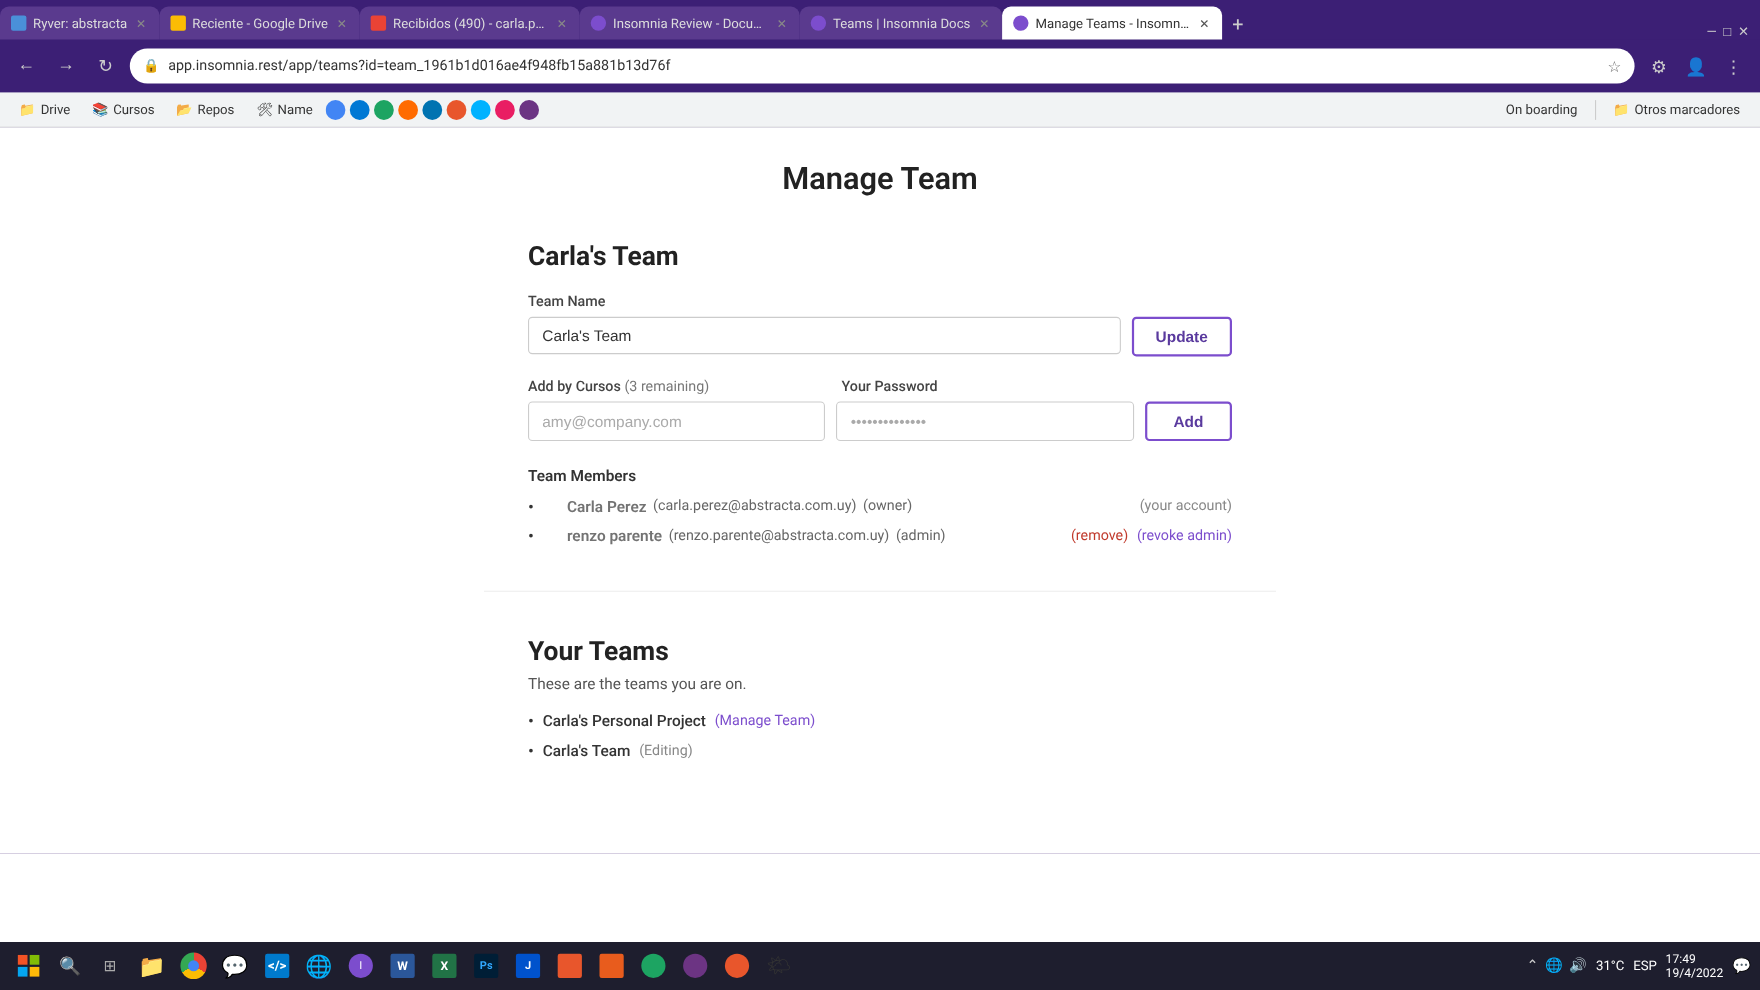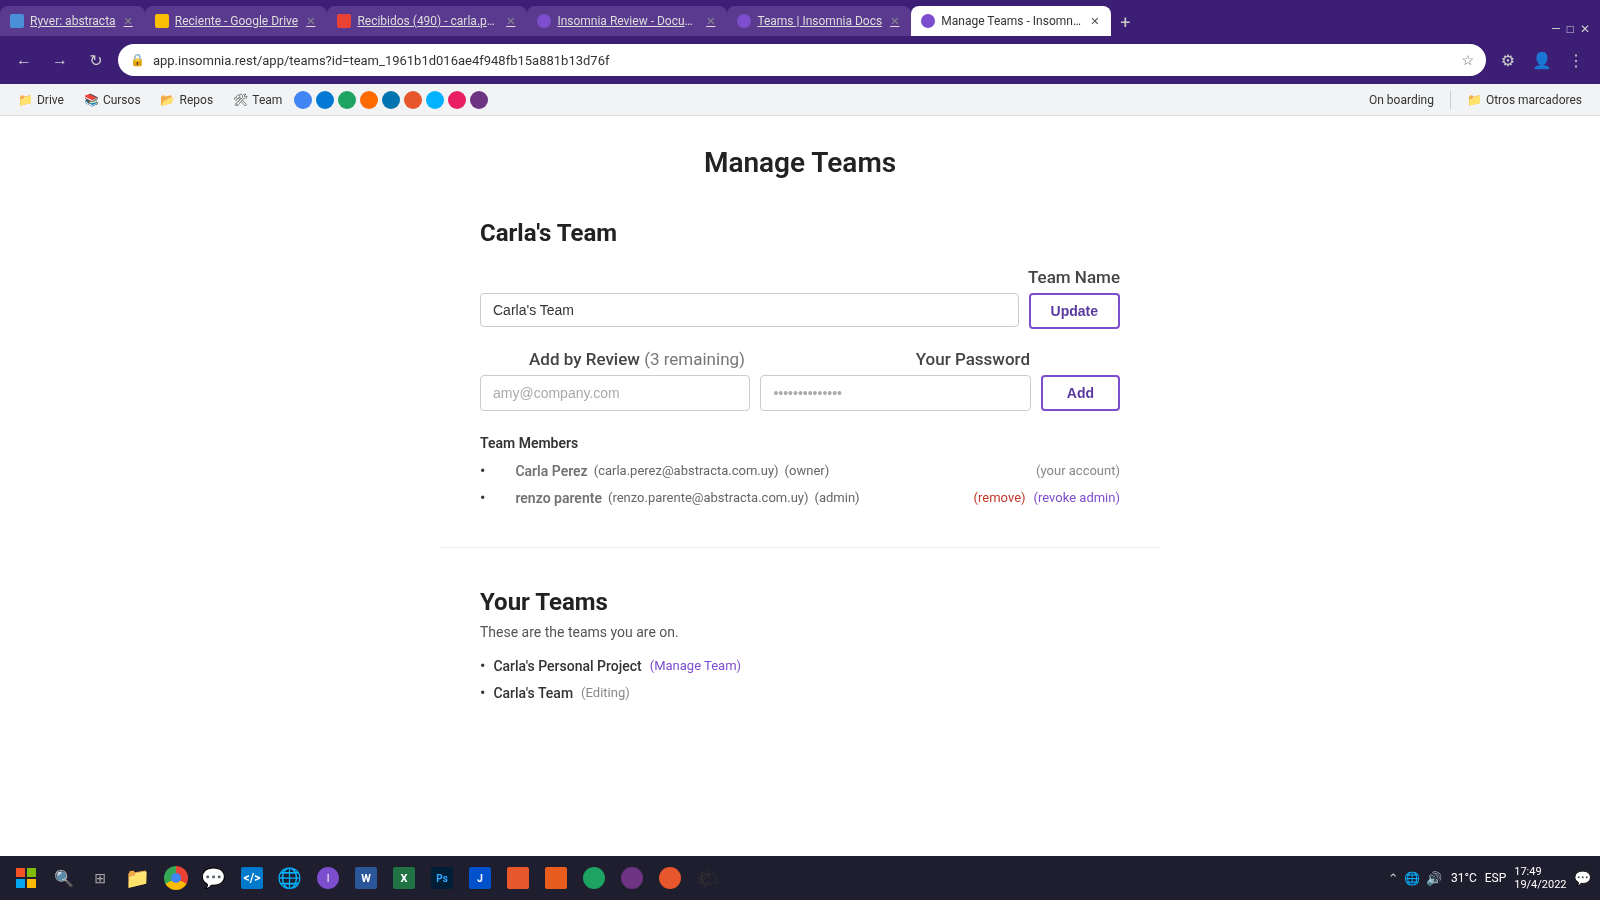--- a/index.html
+++ b/index.html
@@ -43,21 +43,20 @@
     }
 
     .tab.active {
       background: #fff;
       z-index: 2;
     }
 
     .tab:not(.active) {
       background: #5a3a8e;
       color: #ddd;
-      text-decoration: underline;
     }
 
     .tab-favicon {
       width: 14px;
       height: 14px;
       border-radius: 2px;
       flex-shrink: 0;
     }
 
     .tab-label {
@@ -238,25 +237,24 @@
       color: #222;
       margin-bottom: 20px;
     }
 
     .form-group {
       margin-bottom: 20px;
     }
 
     .form-label {
       display: block;
-      font-size: 17px;
+      font-size: 13px;
       font-weight: 500;
       color: #444;
       margin-bottom: 6px;
-      text-align: right;
     }
 
     .form-label .remaining {
       font-weight: normal;
       color: #777;
     }
 
     .form-row {
       display: flex;
       gap: 10px;
@@ -590,21 +588,21 @@
     <div class="bookmark-item">
       <span>📚</span>
       <span>Cursos</span>
     </div>
     <div class="bookmark-item">
       <span>📂</span>
       <span>Repos</span>
     </div>
     <div class="bookmark-item">
       <span>🛠</span>
-      <span>Team</span>
+      <span>Name</span>
     </div>
     <div style="display:flex;gap:4px;flex:1;overflow:hidden;align-items:center;">
 
       <div style="width:18px;height:18px;background:#4285f4;border-radius:50%;cursor:pointer;"></div>
       <div style="width:18px;height:18px;background:#0078d4;border-radius:50%;cursor:pointer;"></div>
       <div style="width:18px;height:18px;background:#1da462;border-radius:50%;cursor:pointer;"></div>
       <div style="width:18px;height:18px;background:#ff6b00;border-radius:50%;cursor:pointer;"></div>
       <div style="width:18px;height:18px;background:#0073b1;border-radius:50%;cursor:pointer;"></div>
       <div style="width:18px;height:18px;background:#e8562c;border-radius:50%;cursor:pointer;"></div>
       <div style="width:18px;height:18px;background:#00b2ff;border-radius:50%;cursor:pointer;"></div>
@@ -617,39 +615,39 @@
     <div class="bookmark-separator"></div>
     <div class="bookmark-item">
       <span>📁</span>
       <span>Otros marcadores</span>
     </div>
   </div>
 
   <div class="page-content">
 
     <div class="page-header">
-      <h1 class="page-title">Manage Teams</h1>
+      <h1 class="page-title">Manage Team</h1>
     </div>
 
     <div class="content-section">
       <h2 class="section-title">Carla's Team</h2>
 
       <div class="form-group">
         <label class="form-label">Team Name</label>
         <div class="form-row">
           <input type="text" class="form-input" value="Carla's Team" style="">
           <button class="btn-update">Update</button>
         </div>
       </div>
 
       <div class="form-group">
         <div class="form-row">
           <div style="flex:1;">
             <label class="form-label">
-              <span>Add by Review</span>
+              <span>Add by Cursos</span>
               <span class="remaining">(3 remaining)</span>
             </label>
           </div>
           <div style="flex:1;margin-left:10px;">
             <label class="form-label">Your Password</label>
           </div>
           <div style="width:80px;"></div>
         </div>
         <div class="add-email-row">
           <input type="email" class="form-input" placeholder="amy@company.com" style="flex: 1 1 0%;">

